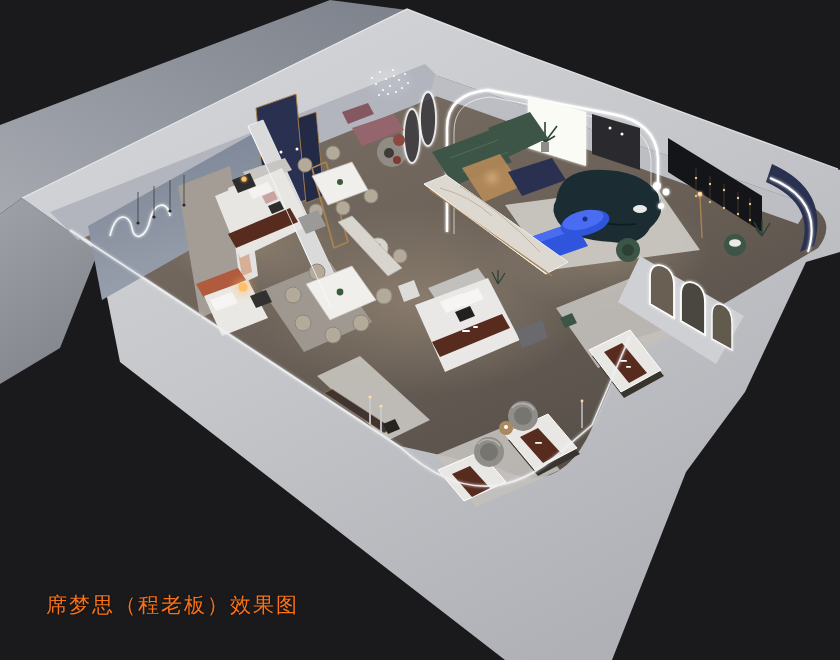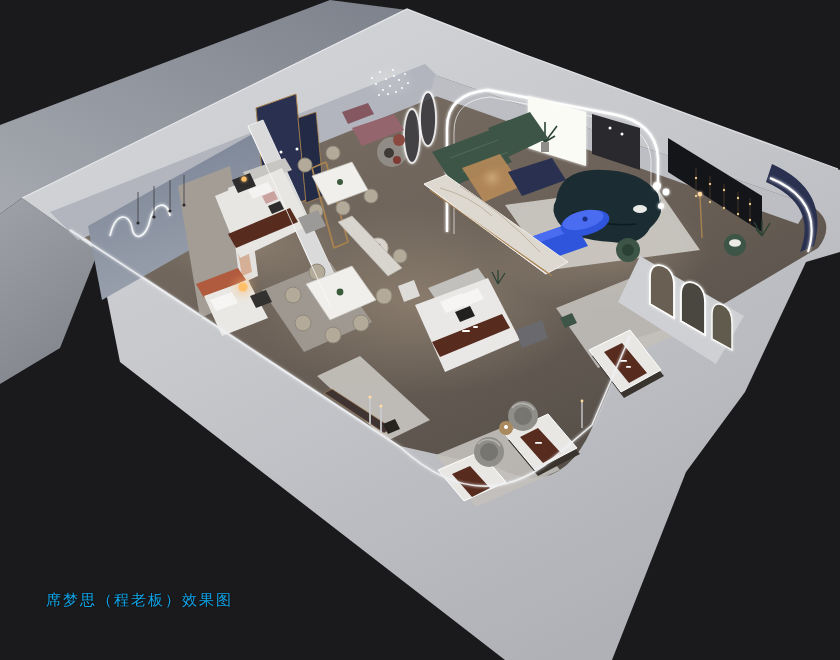--- a/index.html
+++ b/index.html
@@ -1,20 +1,20 @@
 <!DOCTYPE html>
 <html><head>
 <meta charset="utf-8">
 <style>
   html,body{margin:0;padding:0;background:#101012;}
   .stage{position:relative;width:840px;height:660px;overflow:hidden;background:#1a1a1d;
          font-family:"Liberation Sans","DejaVu Sans",sans-serif;}
   .stage svg{position:absolute;left:0;top:0;}
-  .caption{position:absolute;left:46px;top:591px;font-size:15px;letter-spacing:2px;
-           color:#0ea5e9;font-weight:500;text-shadow:0 0 2px rgba(0,0,0,.6);}
+  .caption{position:absolute;left:46px;top:591px;font-size:21px;letter-spacing:2px;
+           color:#f97316;font-weight:500;text-shadow:0 0 2px rgba(0,0,0,.6);}
 </style>
 </head>
 <body>
 
 <div class="stage">
 <svg width="840" height="660" viewBox="0 0 840 660">
   <defs>
     <linearGradient id="gGround" x1="1" y1="0" x2="0" y2="1">
       <stop offset="0" stop-color="#7c818b"></stop>
           <stop offset="1" stop-color="#a6a9b0"></stop>

